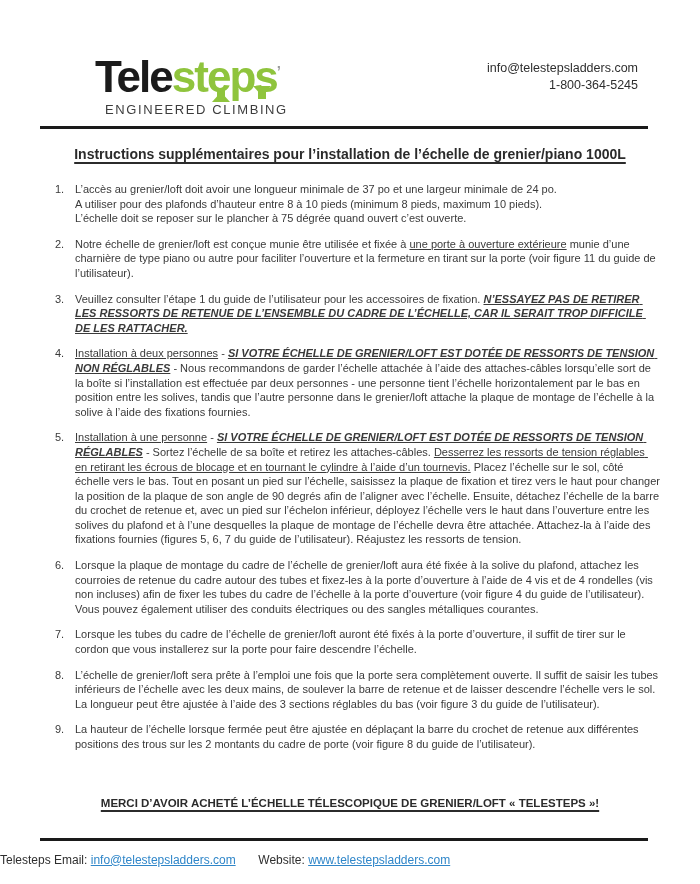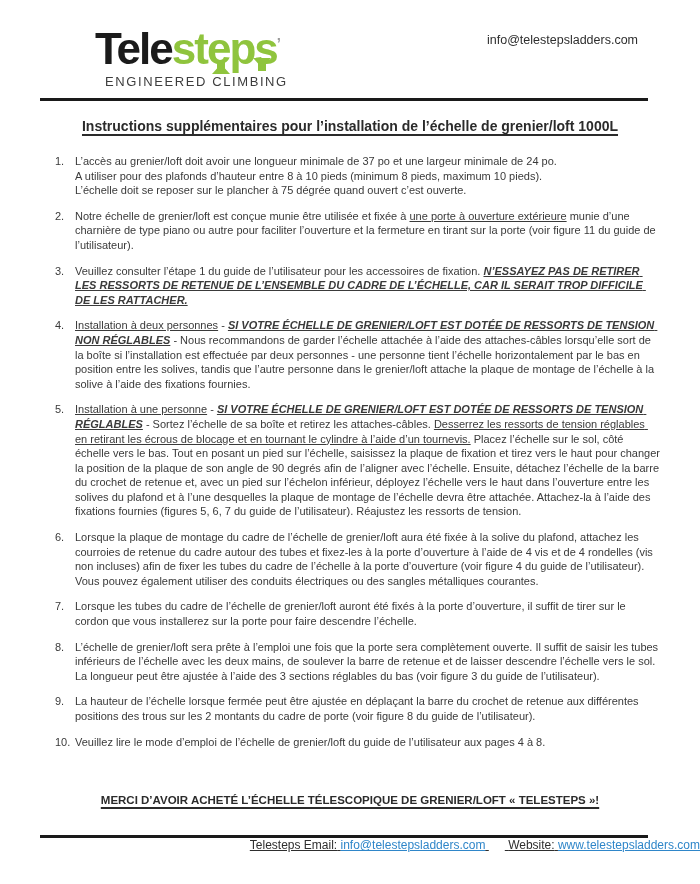--- a/index.html
+++ b/index.html
@@ -10,21 +10,21 @@
   }
   *{box-sizing:border-box;}
   html,body{margin:0;padding:0;}
   body{
     width:700px;height:884px;overflow:hidden;
     background:#ffffff;
     font-family:"Liberation Sans", sans-serif;
     color:var(--body-ink);
   }
   
-  .header-row{display:flex;justify-content:space-between;align-items:flex-start;padding:27px 62px 0 95px;}
+  .header-row{display:flex;justify-content:space-between;align-items:flex-start;padding:27px 62px 0 95px;margin-top:28px;}
   .logo{position:relative;}
   .logo-text{font-size:44px;font-weight:bold;letter-spacing:-2px;line-height:1.0;position:relative;white-space:nowrap;}
   .logo-text .part{position:relative;z-index:1;}
   .logo-black{color:var(--ink);}
   .logo-green{color:var(--green);}
   .logo-mark{font-size:15px;color:#9a9a9a;vertical-align:super;letter-spacing:0;}
   .arrow{position:absolute;z-index:0;}
   .arrow-up{left:117px;top:-9px;}
   .arrow-up .head{width:0;height:0;border-left:9px solid transparent;border-right:9px solid transparent;border-bottom:10px solid var(--green);}
   .arrow-up .stem{width:8px;height:11px;background:var(--green);margin-left:5px;}
@@ -49,44 +49,45 @@
   .b{font-weight:bold;}
   .i{font-style:italic;}
   .u{text-decoration:underline;}
   
   .thanks{
     margin:45px 40px 0 40px;text-align:center;
     font-size:11.5px;font-weight:bold;color:#2b2b2b;
     text-decoration:underline;text-decoration-thickness:1.5px;text-underline-offset:3px;
   }
   .bottom-rule{margin:29px 52px 0 40px;}
-  .footer-line{text-align:right;font-size:12px;color:#2e2e2e;text-decoration:underline;}
+  .footer-line{margin-top:12px;text-align:left;font-size:12px;color:#2e2e2e;}
   .footer-line a{color:var(--link);text-decoration:underline;}
   .footer-gap{display:inline-block;width:16px;}
 </style>
 </head>
 <body>
 
 <div class="header-row">
   <div class="logo">
     <div class="logo-text">
       <span class="arrow arrow-up"><span class="head"></span><span class="stem" style="display:block;"></span></span>
       <span class="arrow arrow-down"><span class="stem" style="display:block;"></span><span class="head"></span></span>
       <span class="part logo-black">Tele</span><span class="part logo-green">steps</span><span class="part logo-mark">’</span>
     </div>
     <div class="tagline">ENGINEERED CLIMBING</div>
   </div>
   <div class="contact">
     <div>info@telestepsladders.com</div>
+    <div>1-800-364-5245</div>
   </div>
 </div>
 
 <div class="rule top-rule"></div>
 
-<div class="doc-title">Instructions supplémentaires pour l’installation de l’échelle de grenier/loft 1000L</div>
+<div class="doc-title">Instructions supplémentaires pour l’installation de l’échelle de grenier/piano 1000L</div>
 
 <div class="list">
     <div class="item">
       <span class="num">1.</span>
       <span class="item-text"><span>L’accès au grenier/loft doit avoir une longueur minimale de 37 po et une largeur minimale de 24 po.
 A utiliser pour des plafonds d’hauteur entre 8 à 10 pieds (minimum 8 pieds, maximum 10 pieds).
 L’échelle doit se reposer sur le plancher à 75 dégrée quand ouvert c’est ouverte.</span></span>
     </div>
     <div class="item">
       <span class="num">2.</span>
@@ -113,24 +114,20 @@
       <span class="item-text"><span>Lorsque les tubes du cadre de l’échelle de grenier/loft auront été fixés à la porte d’ouverture, il suffit de tirer sur le cordon que vous installerez sur la porte pour faire descendre l’échelle.</span></span>
     </div>
     <div class="item">
       <span class="num">8.</span>
       <span class="item-text"><span>L’échelle de grenier/loft sera prête à l’emploi une fois que la porte sera complètement ouverte. Il suffit de saisir les tubes inférieurs de l’échelle avec les deux mains, de soulever la barre de retenue et de laisser descendre l’échelle vers le sol. La longueur peut être ajustée à l’aide des 3 sections réglables du bas (voir figure 3 du guide de l’utilisateur).</span></span>
     </div>
     <div class="item">
       <span class="num">9.</span>
       <span class="item-text"><span>La hauteur de l’échelle lorsque fermée peut être ajustée en déplaçant la barre du crochet de retenue aux différentes positions des trous sur les 2 montants du cadre de porte (voir figure 8 du guide de l’utilisateur).</span></span>
     </div>
-    <div class="item">
-      <span class="num">10.</span>
-      <span class="item-text"><span>Veuillez lire le mode d’emploi de l’échelle de grenier/loft du guide de l’utilisateur aux pages 4 à 8.</span></span>
-    </div>
   </div>
 
 <div class="thanks">MERCI D’AVOIR ACHETÉ L’ÉCHELLE TÉLESCOPIQUE DE GRENIER/LOFT « TELESTEPS »!</div>
 
 <div class="rule bottom-rule"></div>
 
 <div class="footer-line">
   <span>Telesteps Email:</span>
   <a href="#">info@telestepsladders.com</a>
   <span class="footer-gap"></span>

